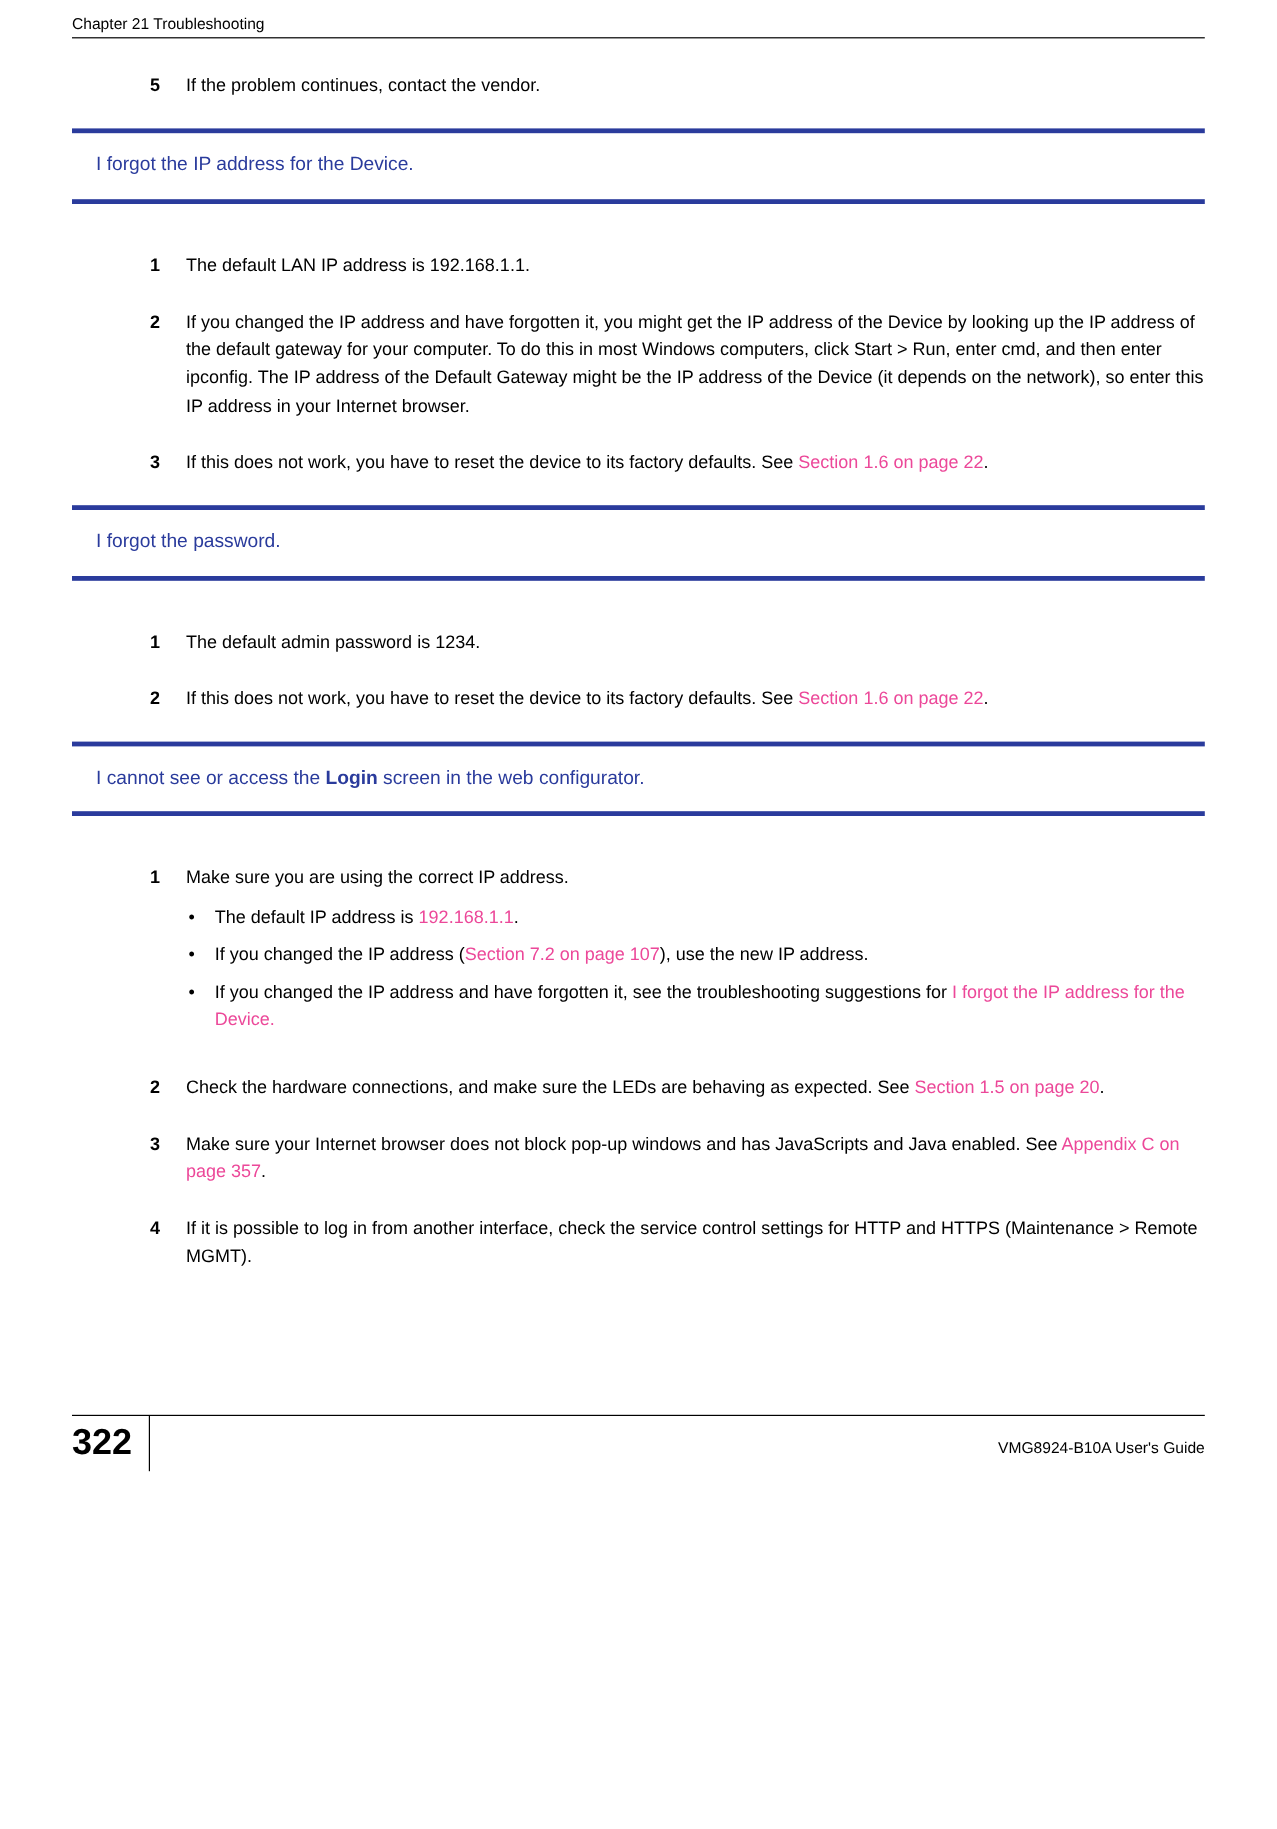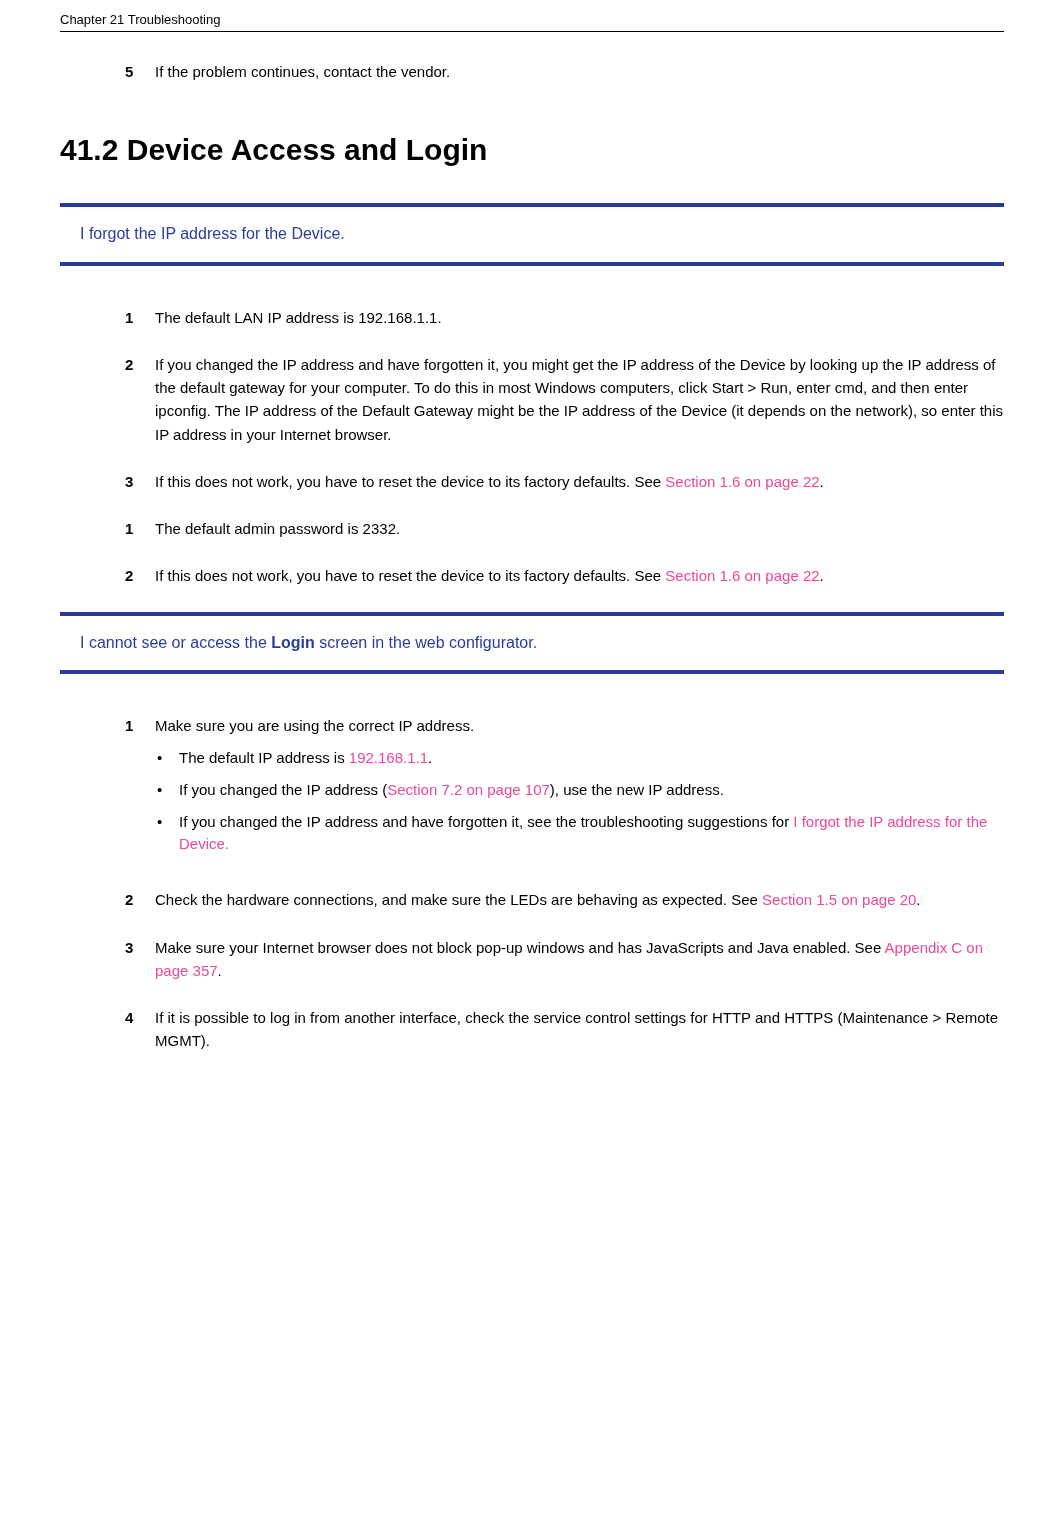--- a/index.html
+++ b/index.html
@@ -105,44 +105,46 @@
     <span></span>
   </div>
 
   <div class="content">
 
     <div class="ol-item">
       <div class="ol-num">5</div>
       <div class="ol-text">If the problem continues, contact the vendor.</div>
     </div>
 
-    <h2 class="section-heading">41.2  Device Access and Login</h2>
 
     <div class="issue-box">
       <span>I forgot the IP address for the Device.</span>
     </div>
     <div>
         <div class="ol-item">
           <div class="ol-num">1</div>
           <div class="ol-text"><span>The default LAN IP address is 192.168.1.1.</span></div>
         </div>
         <div class="ol-item">
           <div class="ol-num">2</div>
           <div class="ol-text"><span>If you changed the IP address and have forgotten it, you might get the IP address of the Device by looking up the IP address of the default gateway for your computer. To do this in most Windows computers, click </span><span class="bold">Start &gt; Run</span><span>, enter </span><span class="bold">cmd</span><span>, and then enter </span><span class="bold">ipconfig</span><span>. The IP address of the </span><span class="bold">Default Gateway</span><span> might be the IP address of the Device (it depends on the network), so enter this IP address in your Internet browser.</span></div>
         </div>
         <div class="ol-item">
           <div class="ol-num">3</div>
           <div class="ol-text"><span>If this does not work, you have to reset the device to its factory defaults. See </span><span class="link">Section 1.6 on page 22</span><span>.</span></div>
         </div>
       </div>
 
+    <div class="issue-box">
+      <span>I forgot the password.</span>
+    </div>
     <div>
         <div class="ol-item">
           <div class="ol-num">1</div>
-          <div class="ol-text"><span>The default admin password is </span><span class="bold">2332</span><span>.</span></div>
+          <div class="ol-text"><span>The default admin password is </span><span class="bold">1234</span><span>.</span></div>
         </div>
         <div class="ol-item">
           <div class="ol-num">2</div>
           <div class="ol-text"><span>If this does not work, you have to reset the device to its factory defaults. See </span><span class="link">Section 1.6 on page 22</span><span>.</span></div>
         </div>
       </div>
 
     <div class="issue-box">
       <span><span>I cannot see or access the </span><span class="bold">Login</span><span> screen in the web configurator.</span></span>
     </div>
@@ -171,15 +173,19 @@
         <div class="ol-item">
           <div class="ol-num">3</div>
           <div class="ol-text"><span>Make sure your Internet browser does not block pop-up windows and has JavaScripts and Java enabled. See </span><span class="link">Appendix C on page 357</span><span>.</span></div>
         </div>
         <div class="ol-item">
           <div class="ol-num">4</div>
           <div class="ol-text"><span>If it is possible to log in from another interface, check the service control settings for HTTP and HTTPS (</span><span class="bold">Maintenance &gt; Remote MGMT</span><span>).</span></div>
         </div>
       </div>
 
+    <div class="footer">
+      <div class="page-number-box">322</div>
+      <div class="footer-right">VMG8924-B10A User's Guide</div>
+    </div>
 
   </div>
 </div>
 
 </body></html>

